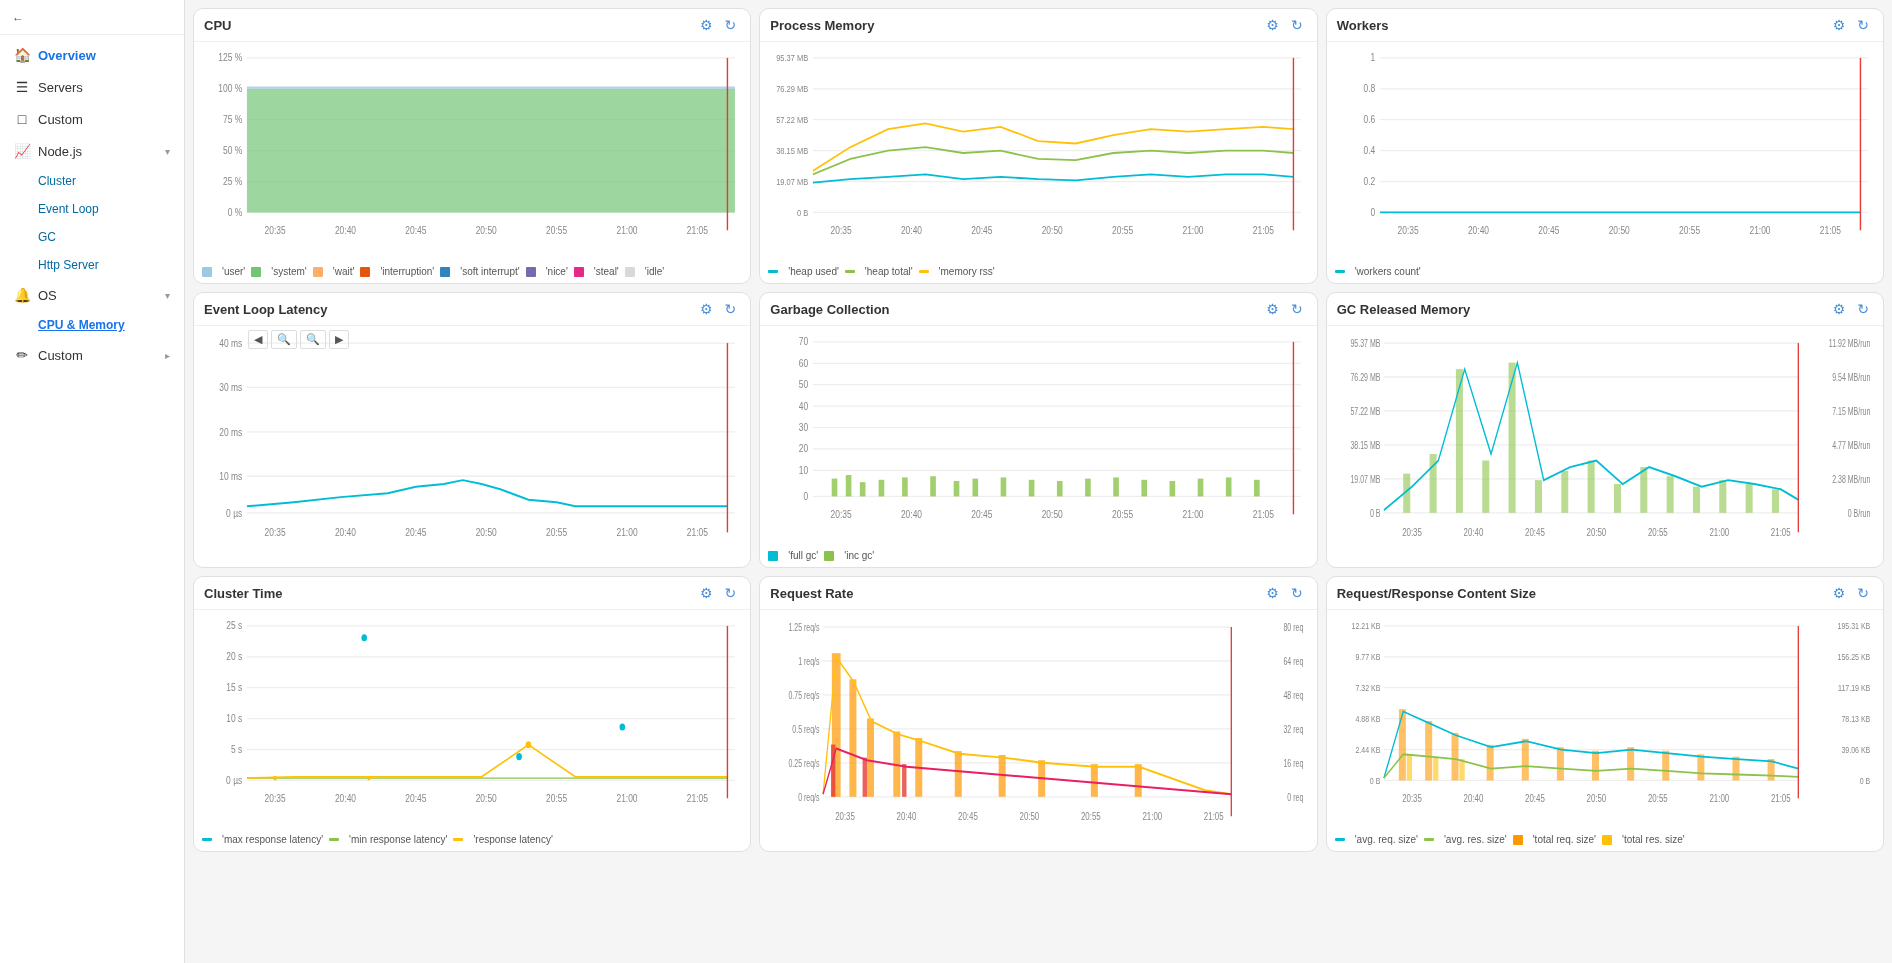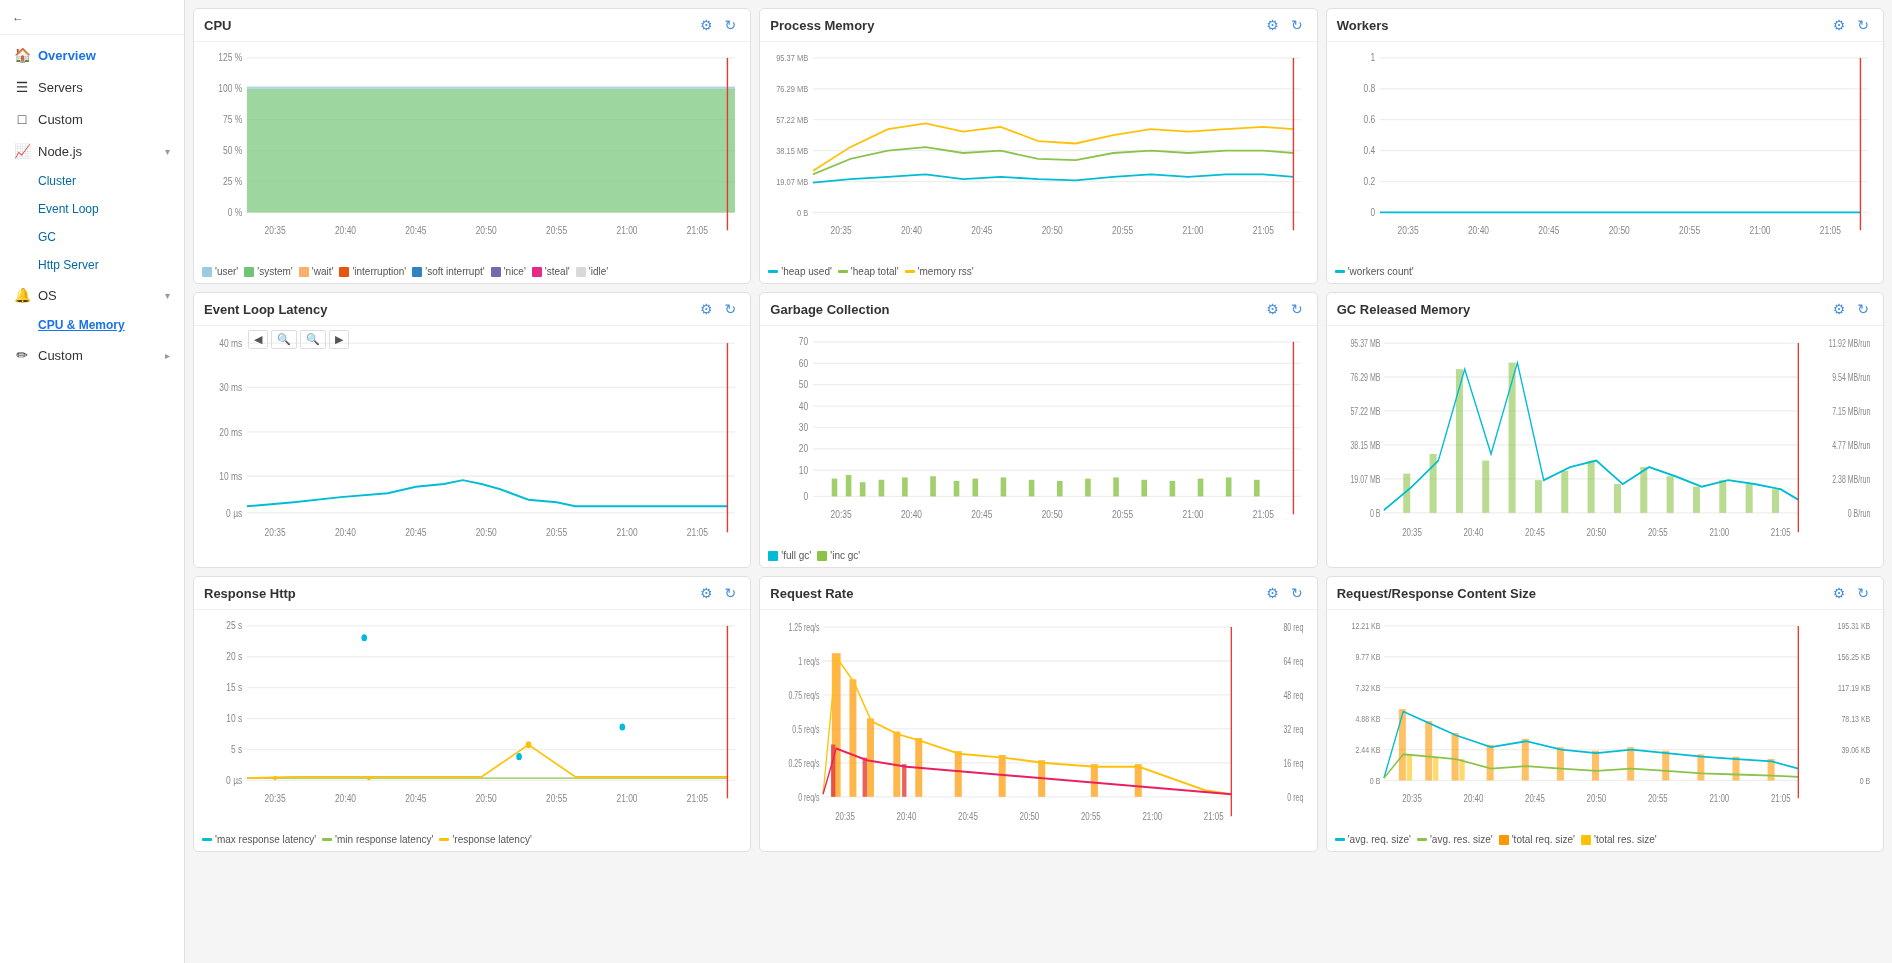--- a/index.html
+++ b/index.html
@@ -14,28 +14,28 @@
     .nav-item .nav-icon { width: 16px; text-align: center; font-size: 14px; }
     .nav-item .expand-icon { margin-left: auto; font-size: 10px; color: #999; }
     .nav-sub-item { display: flex; align-items: center; padding: 7px 14px 7px 38px; cursor: pointer; color: #0369a1; font-size: 12px; }
     .nav-sub-item.active { color: #1a73e8; font-weight: 600; text-decoration: underline; }
 
     
     .main { flex: 1; overflow-y: auto; background: #f5f5f5; padding: 8px; display: flex; flex-direction: column; gap: 8px; }
     
     .charts-row { display: grid; grid-template-columns: 1fr 1fr 1fr; gap: 8px; }
     
-    .chart-card { background: #fff; border: 1px solid #e0e0e0; border-radius: 5px; display: flex; flex-direction: column; }
+    .chart-card { background: #fff; border: 1px solid #e0e0e0; border-radius: 10px; display: flex; flex-direction: column; }
     .chart-header { display: flex; align-items: center; justify-content: space-between; padding: 6px 10px; border-bottom: 1px solid #f0f0f0; }
     .chart-title { font-size: 13px; font-weight: 600; color: #333; }
     .chart-actions { display: flex; gap: 4px; }
     .chart-action-btn { background: none; border: none; cursor: pointer; color: #4a90d9; font-size: 14px; padding: 2px 4px; }
     .chart-body { flex: 1; padding: 4px 6px 2px 6px; position: relative; min-height: 220px; overflow: hidden; }
     .chart-legend { padding: 4px 8px 6px 8px; display: flex; flex-wrap: wrap; gap: 6px; font-size: 10px; color: #555; }
-    .legend-item { display: flex; align-items: center; gap: 3px; }
+    .legend-item { display: flex; align-items: center; gap: 10px; }
     .legend-dot { width: 10px; height: 3px; border-radius: 1px; display: inline-block; }
     .legend-square { width: 10px; height: 10px; border-radius: 1px; display: inline-block; }
 
     svg { width: 100%; height: 100%; }
     .chart-nav-btn { background: none; border: 1px solid #ddd; cursor: pointer; color: #555; font-size: 11px; padding: 2px 5px; border-radius: 2px; }
   </style>
 </head>
 <body>
 
 <div class="sidebar">
@@ -432,21 +432,21 @@
           <text x="510" y="158" text-anchor="middle" font-size="9" fill="#888">21:05</text>
         </svg>
       </div>
     </div>
   </div>
 
   <div class="charts-row">
 
     <div class="chart-card">
       <div class="chart-header">
-        <span class="chart-title">Response Http</span>
+        <span class="chart-title">Cluster Time</span>
         <div class="chart-actions">
           <button class="chart-action-btn">⚙</button>
           <button class="chart-action-btn">↻</button>
         </div>
       </div>
       <div class="chart-body">
         <svg viewBox="0 0 580 180" preserveAspectRatio="none">
           <line x1="50" y1="10" x2="570" y2="10" stroke="#eee" stroke-width="1"></line>
           <line x1="50" y1="36" x2="570" y2="36" stroke="#eee" stroke-width="1"></line>
           <line x1="50" y1="62" x2="570" y2="62" stroke="#eee" stroke-width="1"></line>

